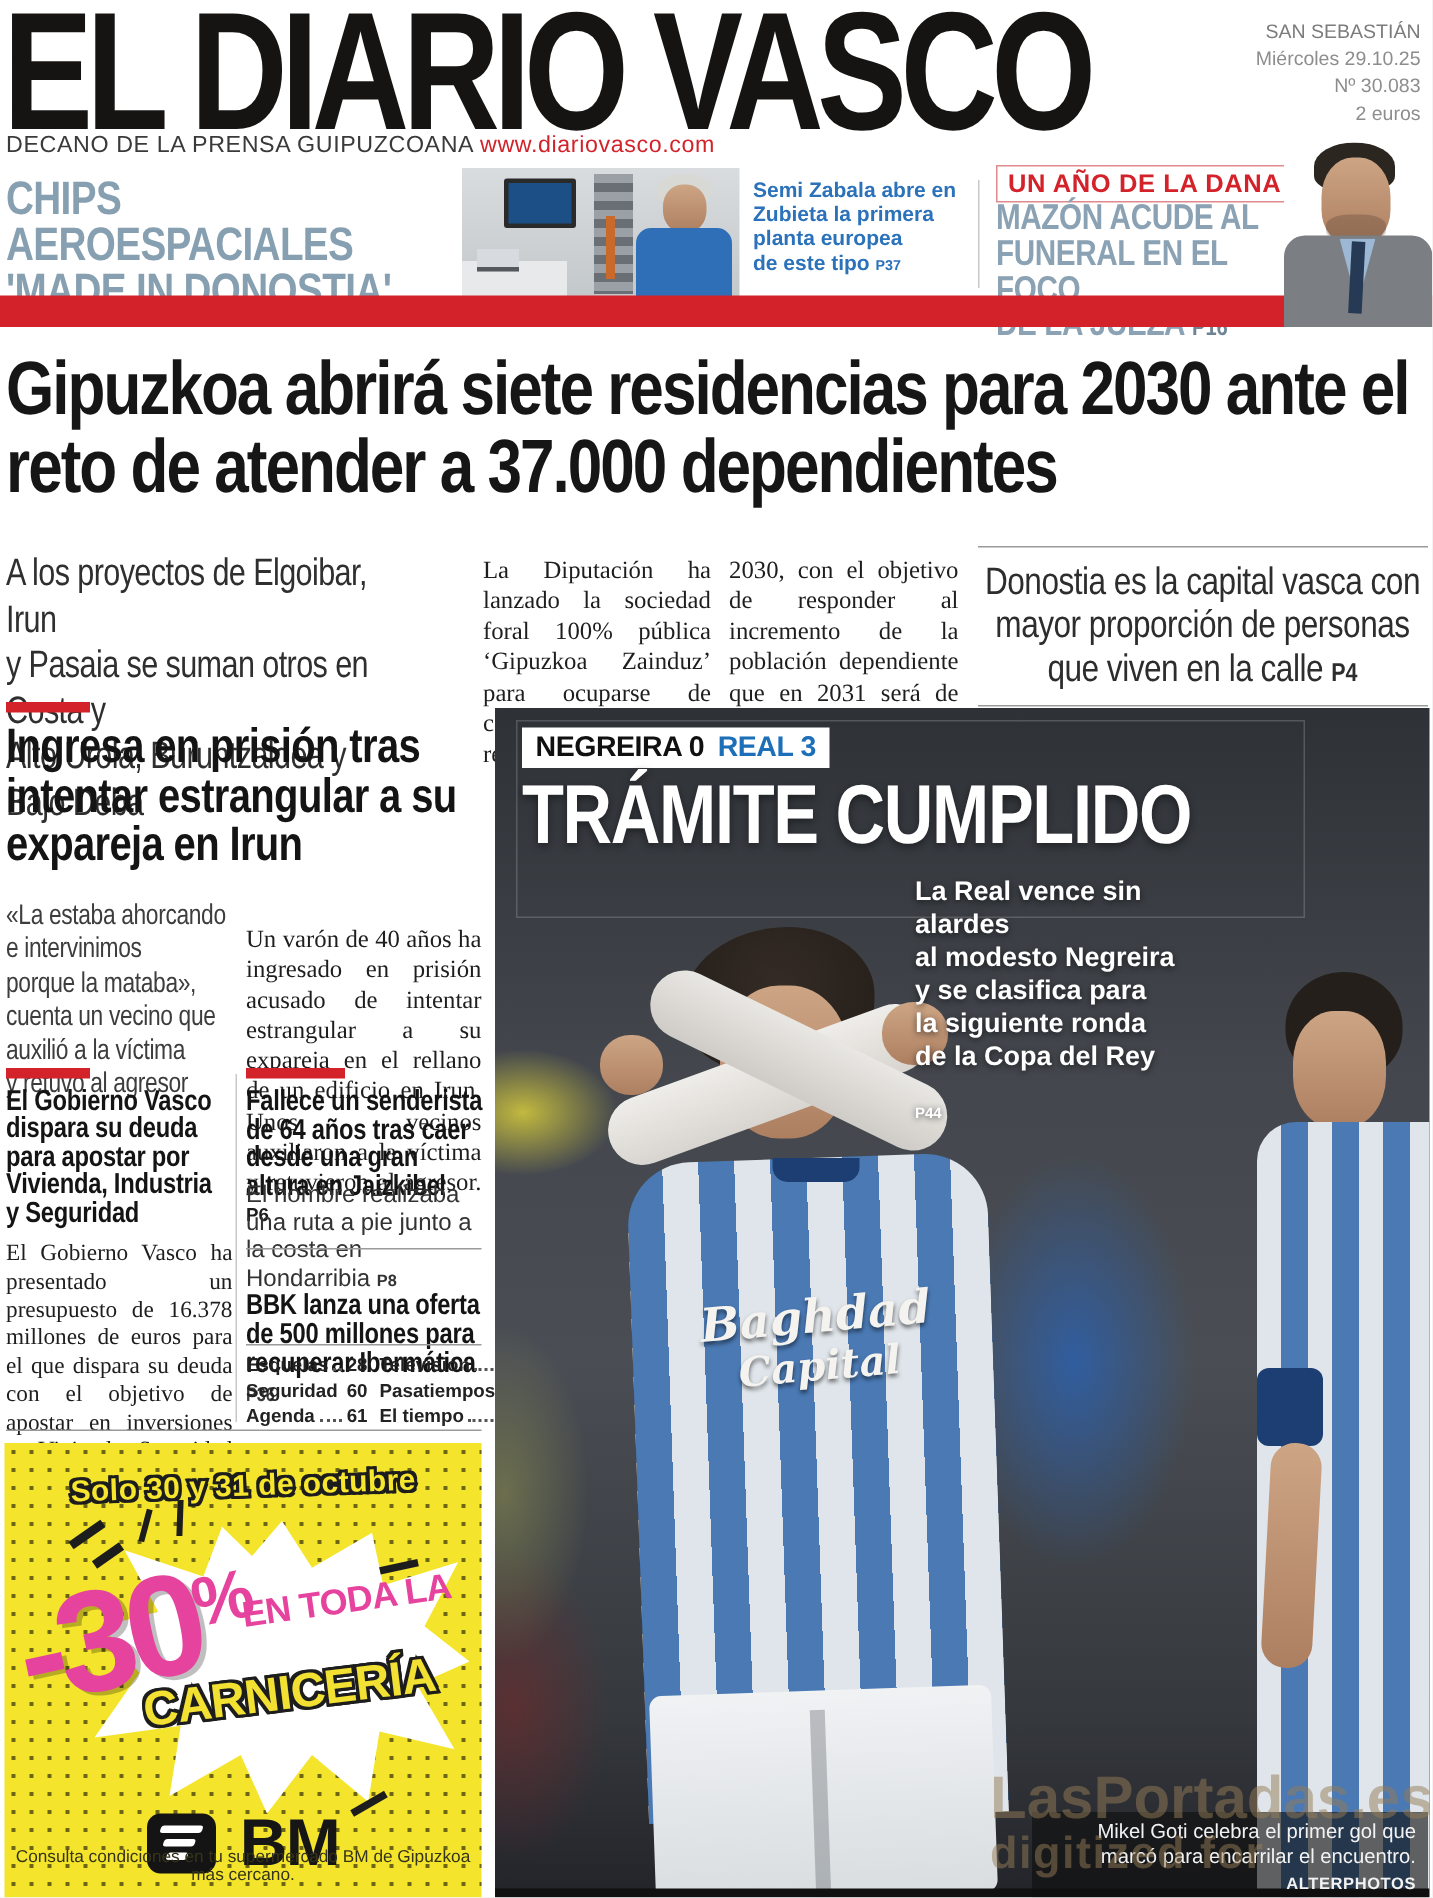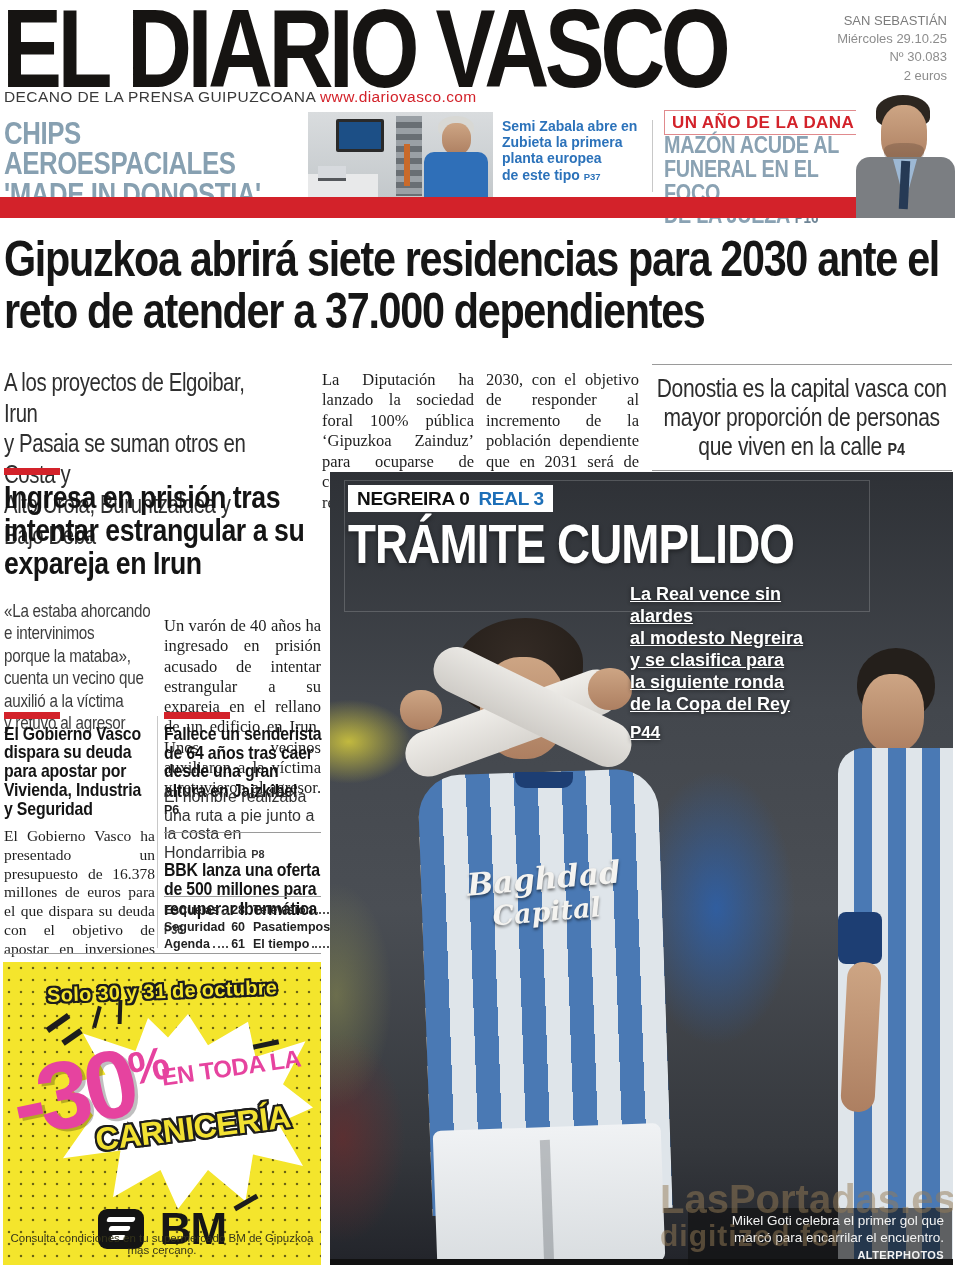--- a/index.html
+++ b/index.html
@@ -272,27 +272,27 @@
 
     <div class="abs" style="left:18px;top:13px;background:#fff;padding:3px 9px 2px;display:inline-flex;gap:9px;align-items:baseline;z-index:5;">
       <span style="font-size:19px;font-weight:800;color:#101010;letter-spacing:-.3px;">NEGREIRA 0</span>
       <span style="font-size:19px;font-weight:800;color:#1d6fb8;letter-spacing:-.3px;">REAL 3</span>
     </div>
 
     <div class="abs" style="left:18px;top:44px;width:540px;z-index:5;">
       <div class="cndBig" style="font-size:52px;font-weight:800;letter-spacing:-1px;line-height:1;color:#fff;text-shadow:0 2px 6px rgba(0,0,0,.45);white-space:nowrap;">TRÁMITE CUMPLIDO</div>
     </div>
 
-    <div class="abs" style="left:300px;top:112px;width:210px;z-index:5;font-size:18px;font-weight:700;line-height:1.22;color:#fff;text-shadow:0 1px 4px rgba(0,0,0,.6);text-decoration:underline;">
+    <div class="abs" style="left:280px;top:112px;width:210px;z-index:5;font-size:18px;font-weight:700;line-height:1.22;color:#fff;text-shadow:0 1px 4px rgba(0,0,0,.6);">
       <span class="line">La Real vence sin alardes</span>
       <span class="line">al modesto Negreira</span>
       <span class="line">y se clasifica para</span>
       <span class="line">la siguiente ronda</span>
       <span class="line">de la Copa del Rey</span>
-      <span class="line" style="font-size:17px;margin-top:7px;">P44</span>
+      <span class="line" style="font-size:10px;margin-top:21px;">P44</span>
     </div>
 
     <div class="abs" style="left:0;top:0;width:623px;height:793px;z-index:3;">
       <div class="abs" style="left:125px;top:146px;width:128px;height:98px;background:radial-gradient(circle at 50% 40%,#342b25,#231d18);border-radius:55% 45% 50% 42%;"></div>
       <div class="abs skin" style="left:150px;top:185px;width:86px;height:102px;border-radius:46%;"></div>
       <div class="abs" style="left:95px;top:300px;width:240px;height:440px;border-radius:42px 42px 0 0;transform:rotate(-2deg);" class2="stripes">
         <div class="stripes" style="width:100%;height:100%;border-radius:42px 42px 0 0;"></div>
       </div>
       <div class="abs" style="left:185px;top:300px;width:58px;height:16px;background:#1d3e73;border-radius:0 0 10px 10px;"></div>
 

